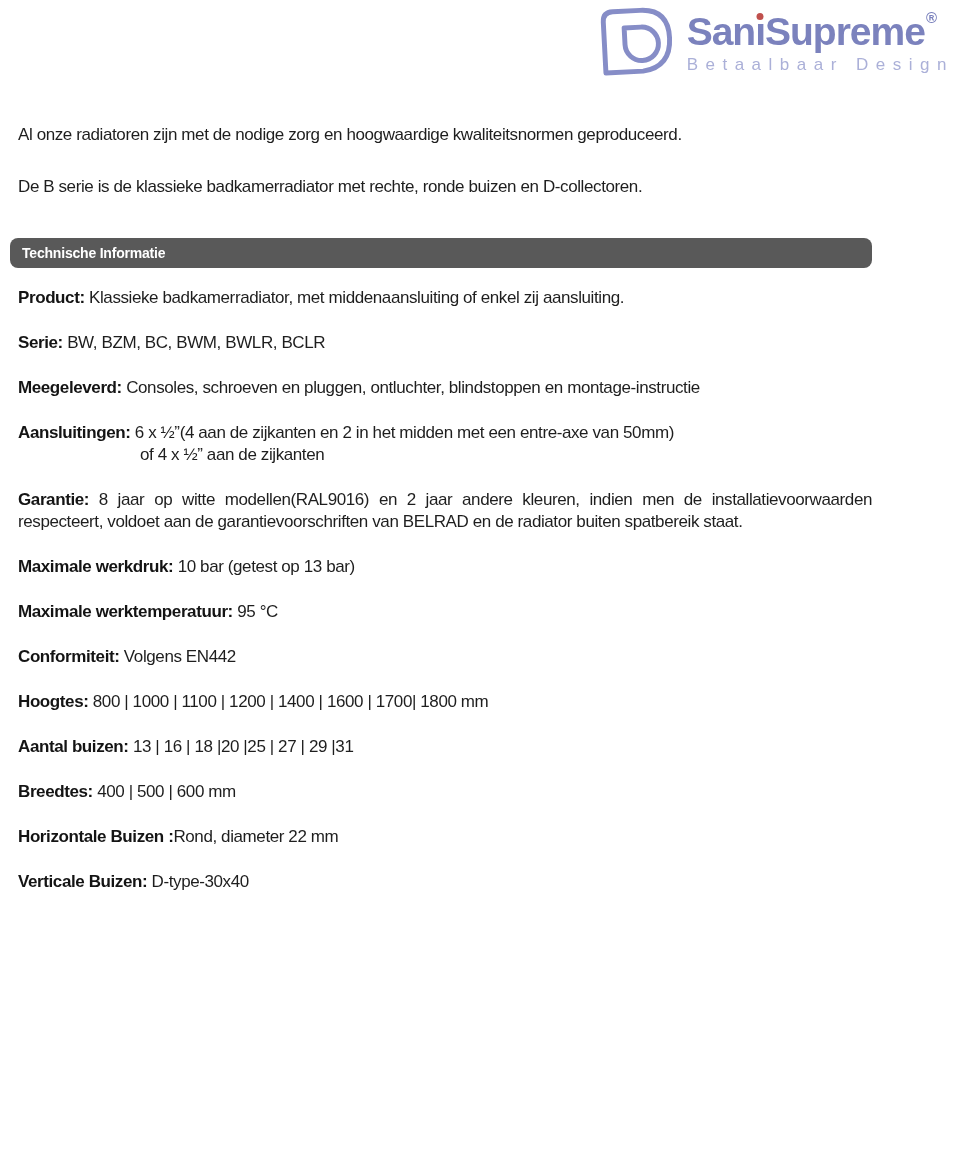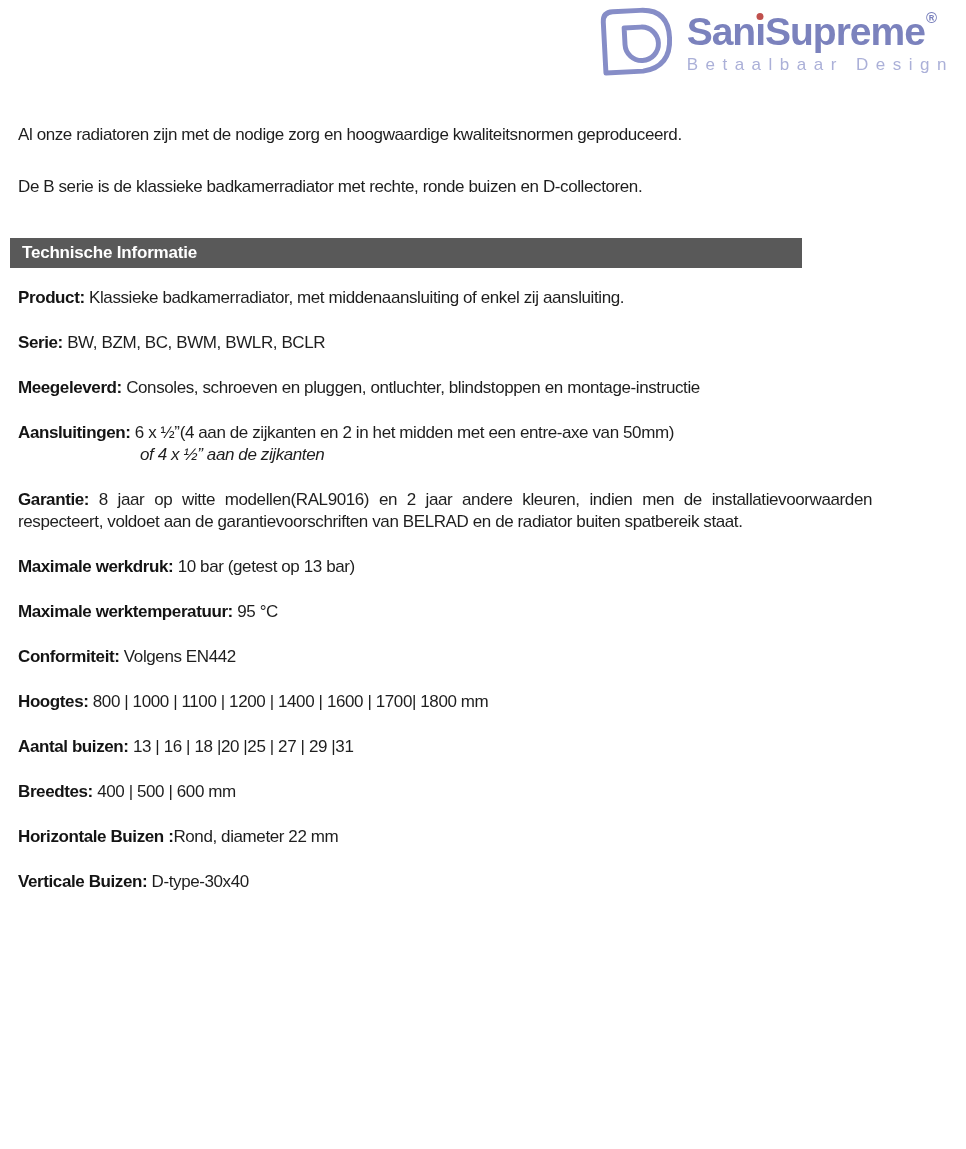--- a/index.html
+++ b/index.html
@@ -38,30 +38,31 @@
   
   .content{
     padding:124px 94px 0 18px;
     font-size:17px;line-height:22px;letter-spacing:-0.4px;
   }
   .intro-1{margin:0 0 30px 0;}
   .intro-2{margin:12px 0 40px 0;}
 
   .bar{
     box-sizing:border-box;
-    width:792px;height:30px;line-height:30px;
+    width:862px;height:30px;line-height:30px;
     margin:0 0 19px -8px;
     background:#595959;color:#ffffff;
-    font-size:17px;font-weight:bold;letter-spacing:-0.2px;
+    font-size:14px;font-weight:bold;letter-spacing:-0.2px;
     padding-left:12px;
+    border-radius:8px;
   }
 
   .spec{margin:8px 0 23px 0;}
   .spec b{font-weight:bold;color:#141414;}
-  .spec .line2{display:block;padding-left:122px;font-style:italic;}
+  .spec .line2{display:block;padding-left:122px;}
   .justify{text-align:justify;}
 </style>
 </head>
 <body>
 
 <div class="page">
 
   <div class="logo">
     <div class="logo-icon">
       <svg width="76" height="70" viewBox="0 0 100 92" aria-hidden="true">

